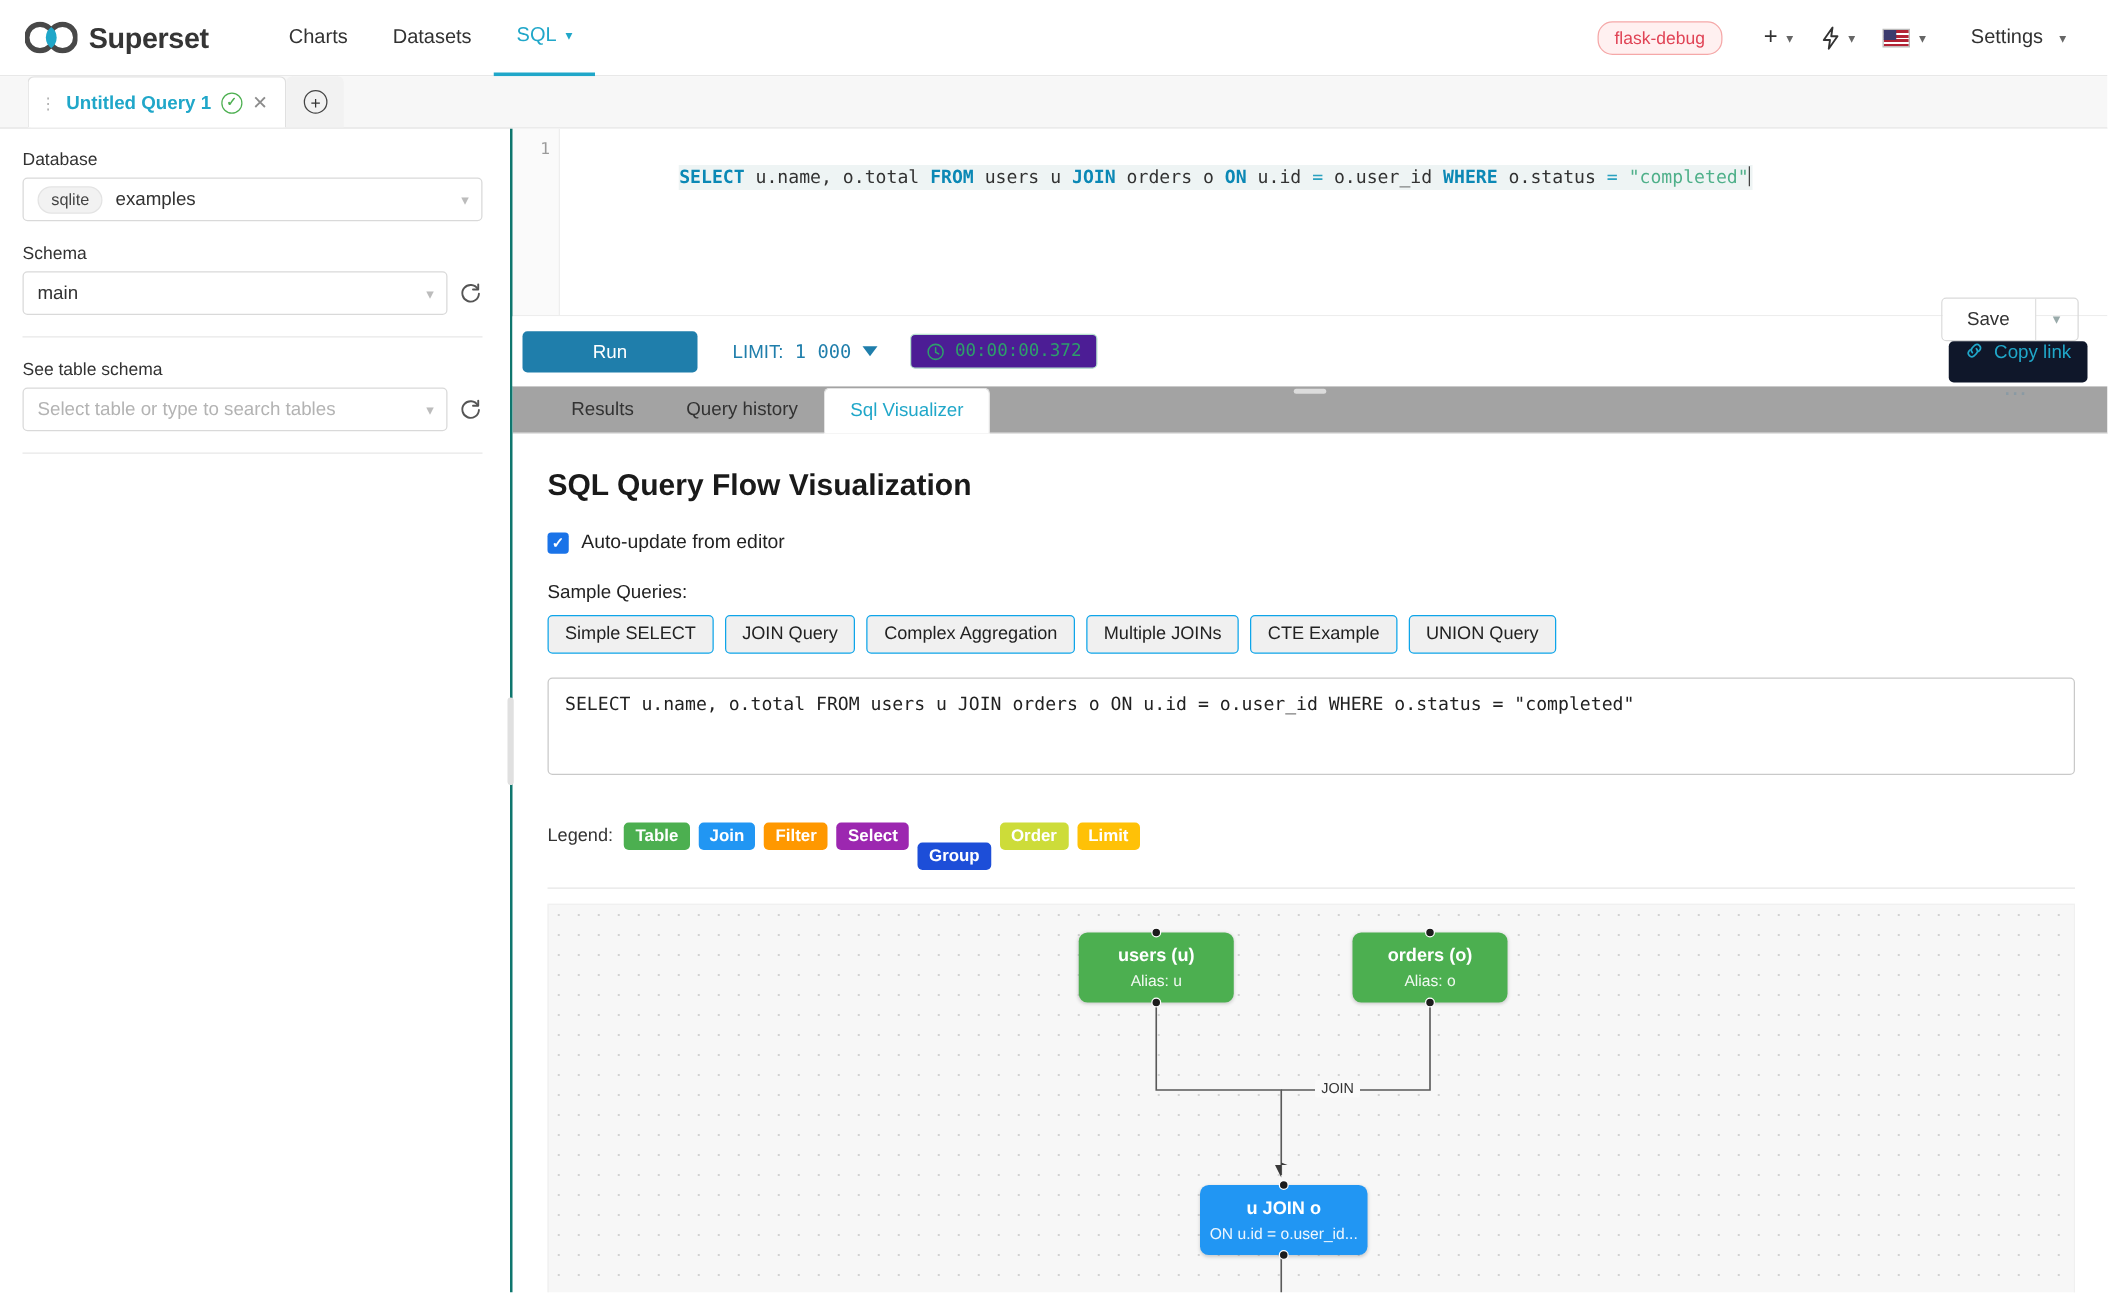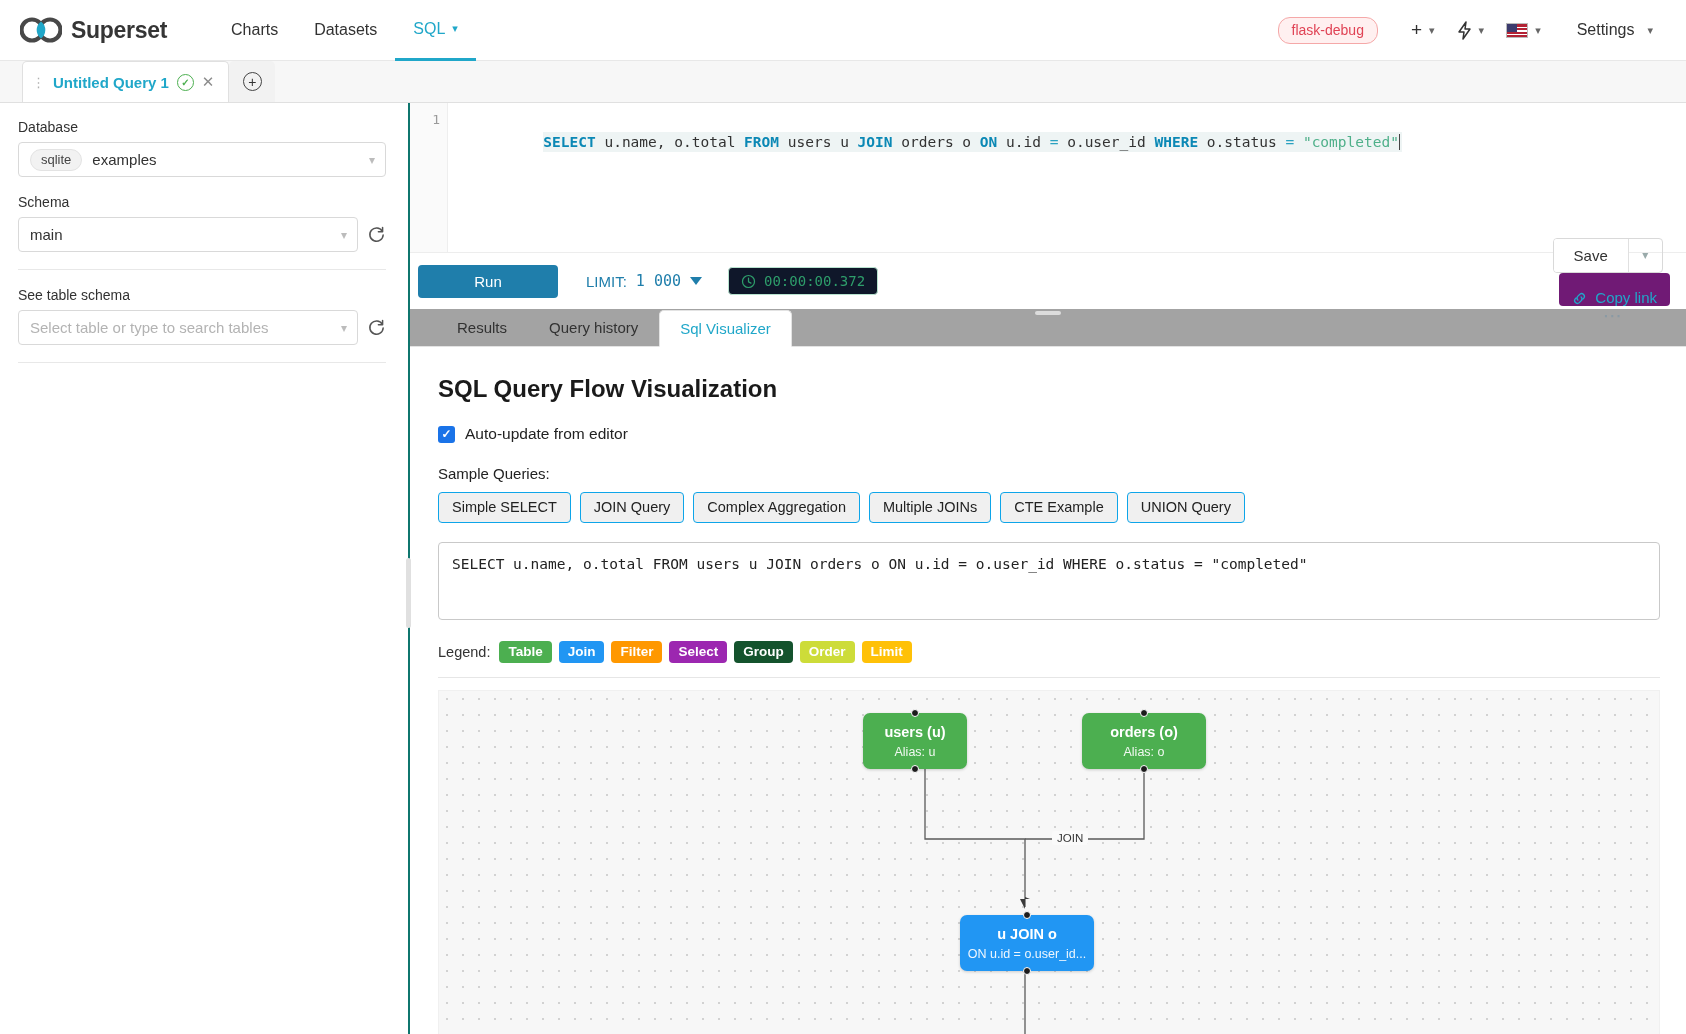--- a/index.html
+++ b/index.html
@@ -142,34 +142,34 @@
   .limit-ctl {
     display: flex; align-items: center; gap: 9px; margin-left: 28px;
     color: #1f7eab; font-size: 15px; cursor: pointer;
   }
   .limit-ctl .lab { font-weight: 500; }
   .limit-ctl .num { font-family: "DejaVu Sans Mono", monospace; }
   .tri-down { width: 0; height: 0; border-left: 6px solid transparent;
     border-right: 6px solid transparent; border-top: 8px solid #1f7eab; }
   .timer {
     display: flex; align-items: center; gap: 8px; margin-left: 26px;
-    border: 1px solid #b7e3cf; background: #0f172a; border-radius: 4px;
+    border: 1px solid #b7e3cf; background: #4c1d95; border-radius: 4px;
     padding: 5px 12px; color: #2e9e6b; font-size: 14px;
     font-family: "DejaVu Sans Mono", monospace;
   }
   .clock-ico { width: 15px; height: 15px; }
   .tb-right { margin-left: auto; display: flex; align-items: center; gap: 0; flex-direction: column; }
   .save-group { display: flex; border: 1px solid #d9d9d9; border-radius: 4px; overflow: hidden; }
   .save-btn { padding: 0 20px; height: 33px; display: flex; align-items: center;
     font-size: 15px; color: #323232; background: #fff; cursor: pointer; }
   .save-caret { width: 34px; height: 33px; display: flex; align-items: center;
     justify-content: center; border-left: 1px solid #e0e0e0; color: #9aa; font-size: 12px; cursor: pointer; }
   .copy-link {
-    display: flex; align-items: flex-end; gap: 8px; height: 33px; padding: 0 13px;
-    background: #701a75; color: #20a7c9; border-radius: 4px; font-size: 15px;
+    display: flex; align-items: flex-start; gap: 8px; height: 33px; padding: 0 13px;
+    background: #0f172a; color: #20a7c9; border-radius: 4px; font-size: 15px;
     margin-left: 14px; cursor: pointer;
   }
   .dots-menu { color: #8a9aa4; font-size: 19px; letter-spacing: 1px;
     padding: 0 6px 0 16px; cursor: pointer; line-height: 1; }
   .split-grip {
     position: absolute; left: 50%; transform: translateX(-50%); bottom: -6px;
     width: 26px; height: 4px; background: #dcdcdc; border-radius: 2px;
   }
 
   
@@ -419,36 +419,36 @@
         </div>
 
         <textarea class="sql-textarea" style="">SELECT u.name, o.total FROM users u JOIN orders o ON u.id = o.user_id WHERE o.status = "completed"</textarea>
 
         <div class="legend-row">
           <span class="legend-label">Legend:</span>
           <span class="legend-chip" style="background: rgb(76, 175, 80);">Table</span>
           <span class="legend-chip" style="background: rgb(33, 150, 243);">Join</span>
           <span class="legend-chip" style="background: rgb(255, 152, 0);">Filter</span>
           <span class="legend-chip" style="background: rgb(156, 39, 176);">Select</span>
-          <span class="legend-chip" style="background: #14532d;">Group</span>
+          <span class="legend-chip" style="background: #1d4ed8; margin-top: 32px;">Group</span>
           <span class="legend-chip" style="background: rgb(205, 220, 57);">Order</span>
           <span class="legend-chip" style="background: rgb(255, 193, 7);">Limit</span>
         </div>
         <div class="legend-sep"></div>
 
         <div class="canvas">
           <svg width="100%" height="100%" style="position:absolute;left:0;top:0">
             <path d="M486 78 L486 148 L586 148 L586 216" fill="none" stroke="#5a5a5a" stroke-width="1.3"></path>
             <path d="M705 78 L705 148 L586 148" fill="none" stroke="#5a5a5a" stroke-width="1.3"></path>
             <path d="M586 206 L586 218 L581 208 L591 208 Z" fill="#3a3a3a"></path>
             <path d="M586 280 L586 350" fill="none" stroke="#5a5a5a" stroke-width="1.3"></path>
           </svg>
           <span class="edge-label" style="left:613px; top:140px;">JOIN</span>
 
-          <div class="node" style="left:424px; top:22px; width:104px; height:56px; background:#4caf50;">
+          <div class="node" style="left:424px; top:22px; width:124px; height:56px; background:#4caf50;">
             <span class="handle top"></span>
             <span class="node-title">users (u)</span>
             <span class="node-sub">Alias: u</span>
             <span class="handle bot"></span>
           </div>
 
           <div class="node" style="left:643px; top:22px; width:124px; height:56px; background:#4caf50;">
             <span class="handle top"></span>
             <span class="node-title">orders (o)</span>
             <span class="node-sub">Alias: o</span>

